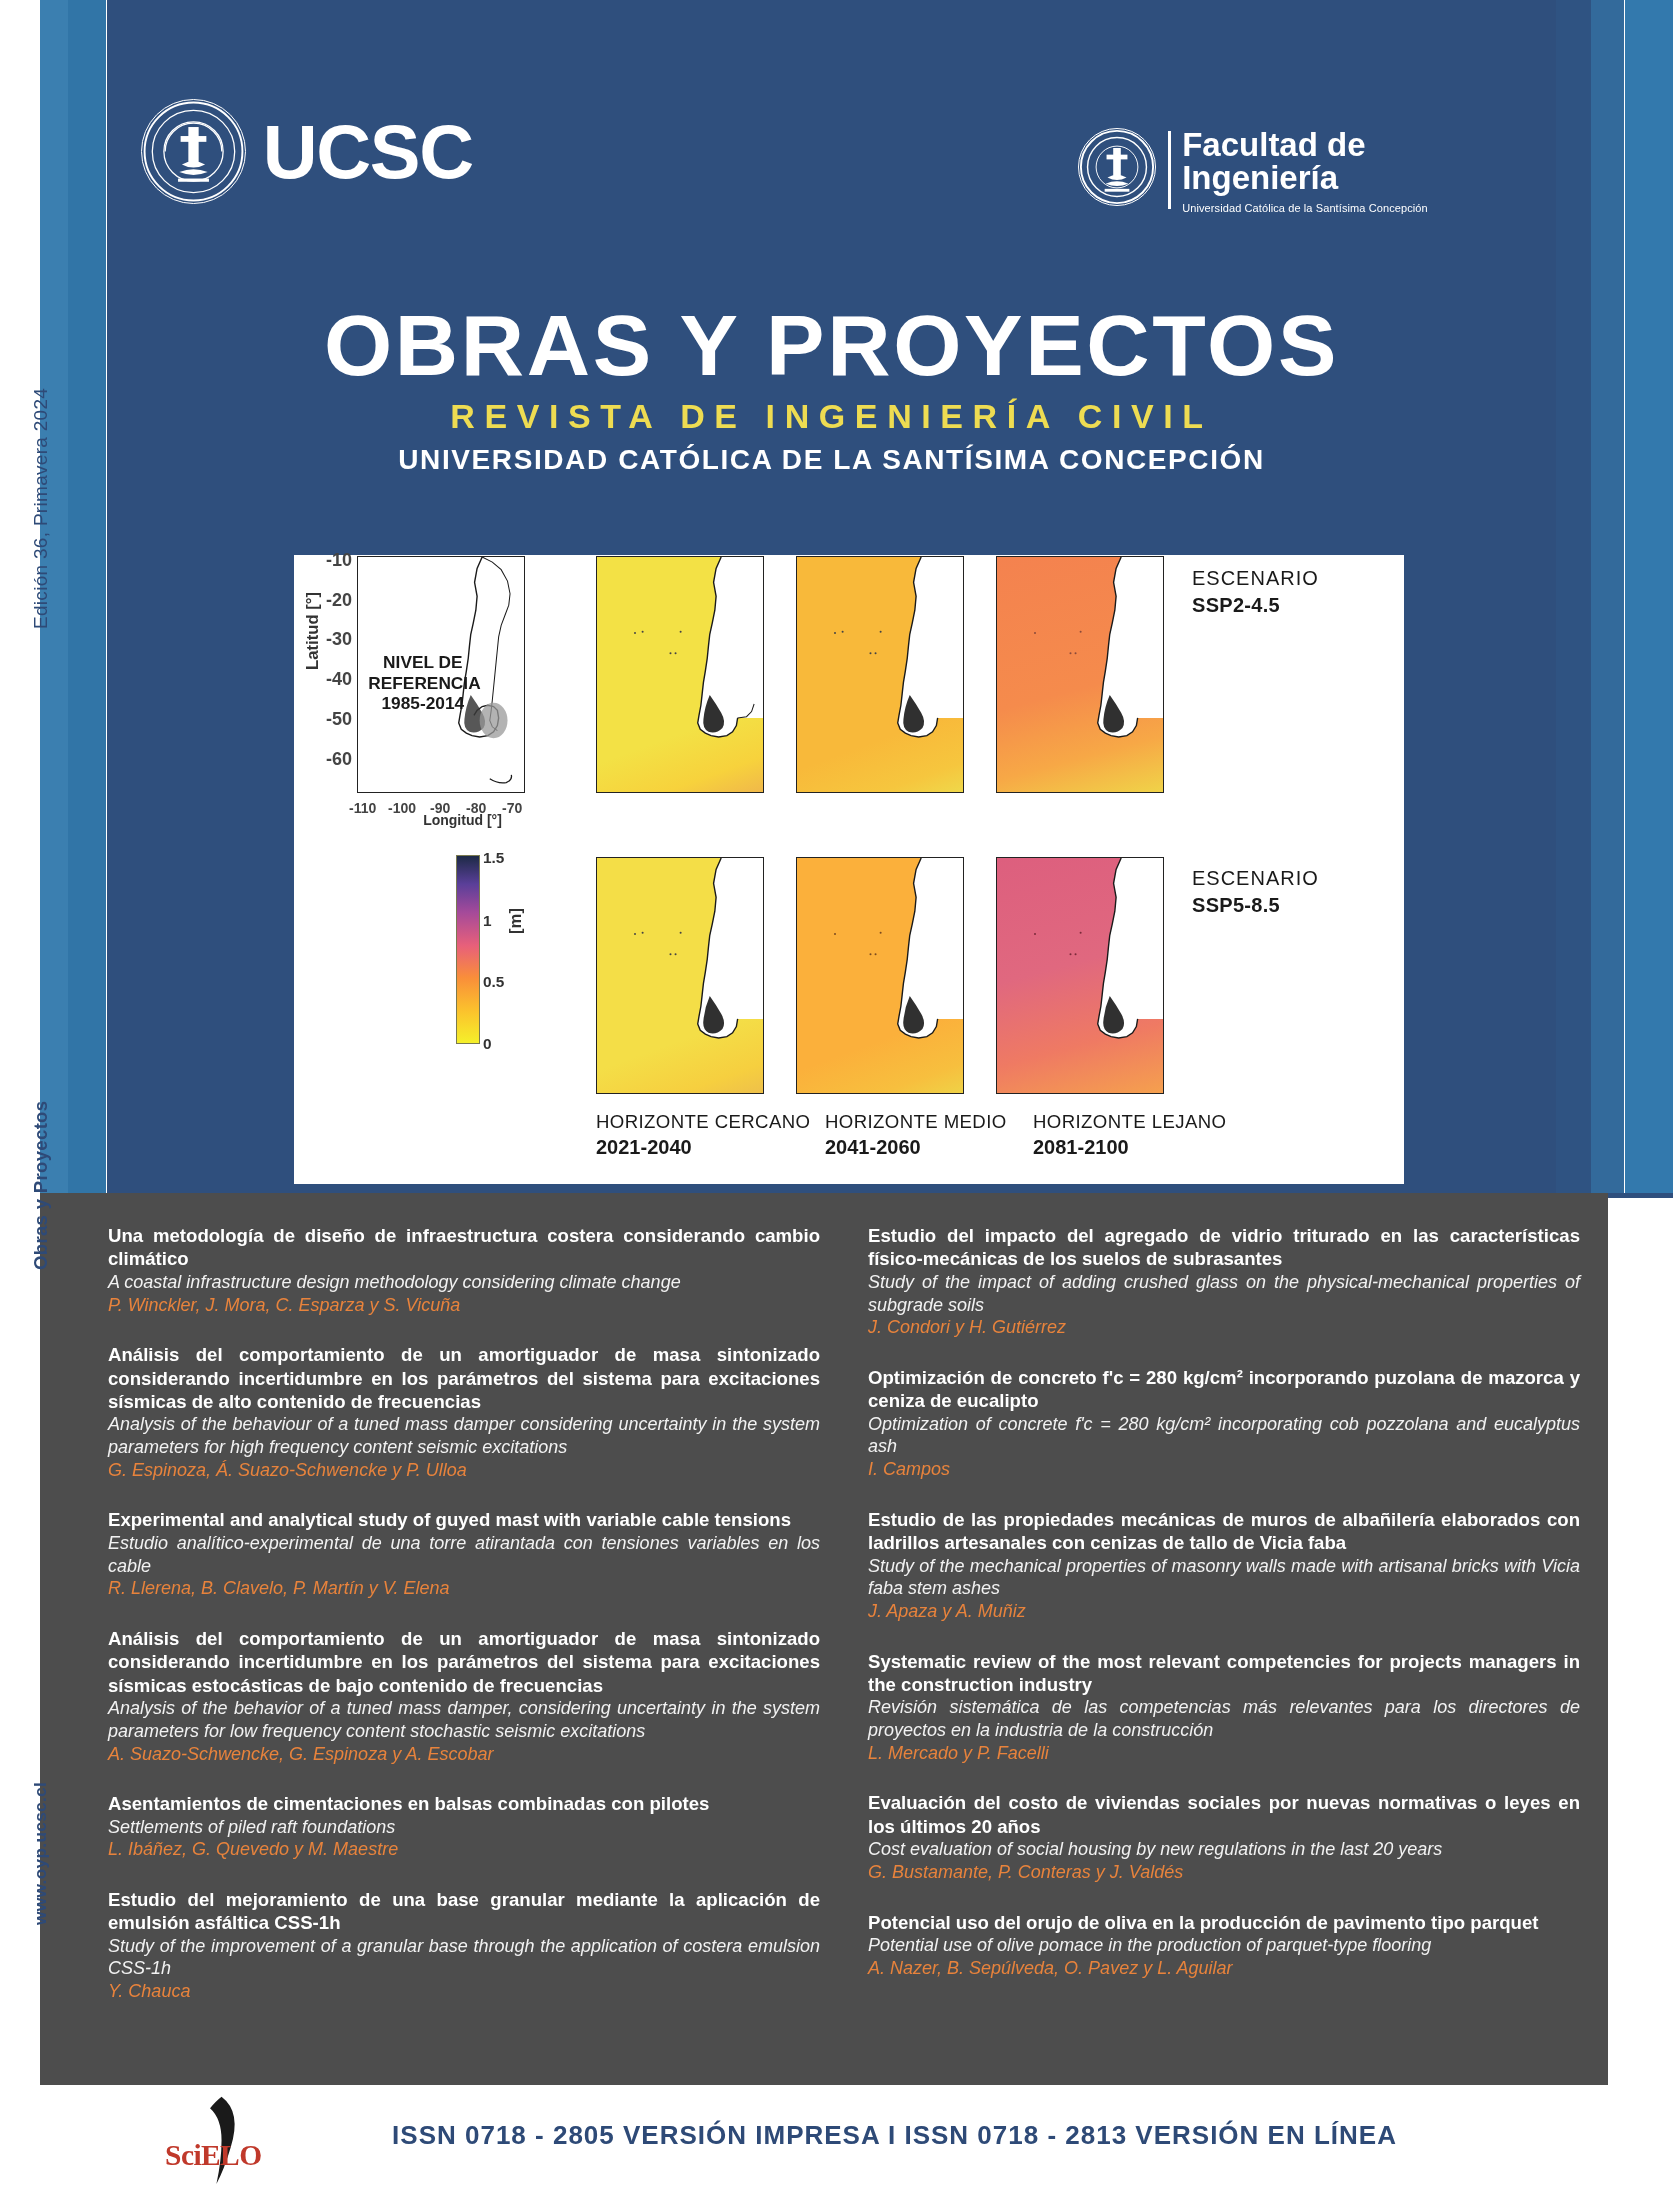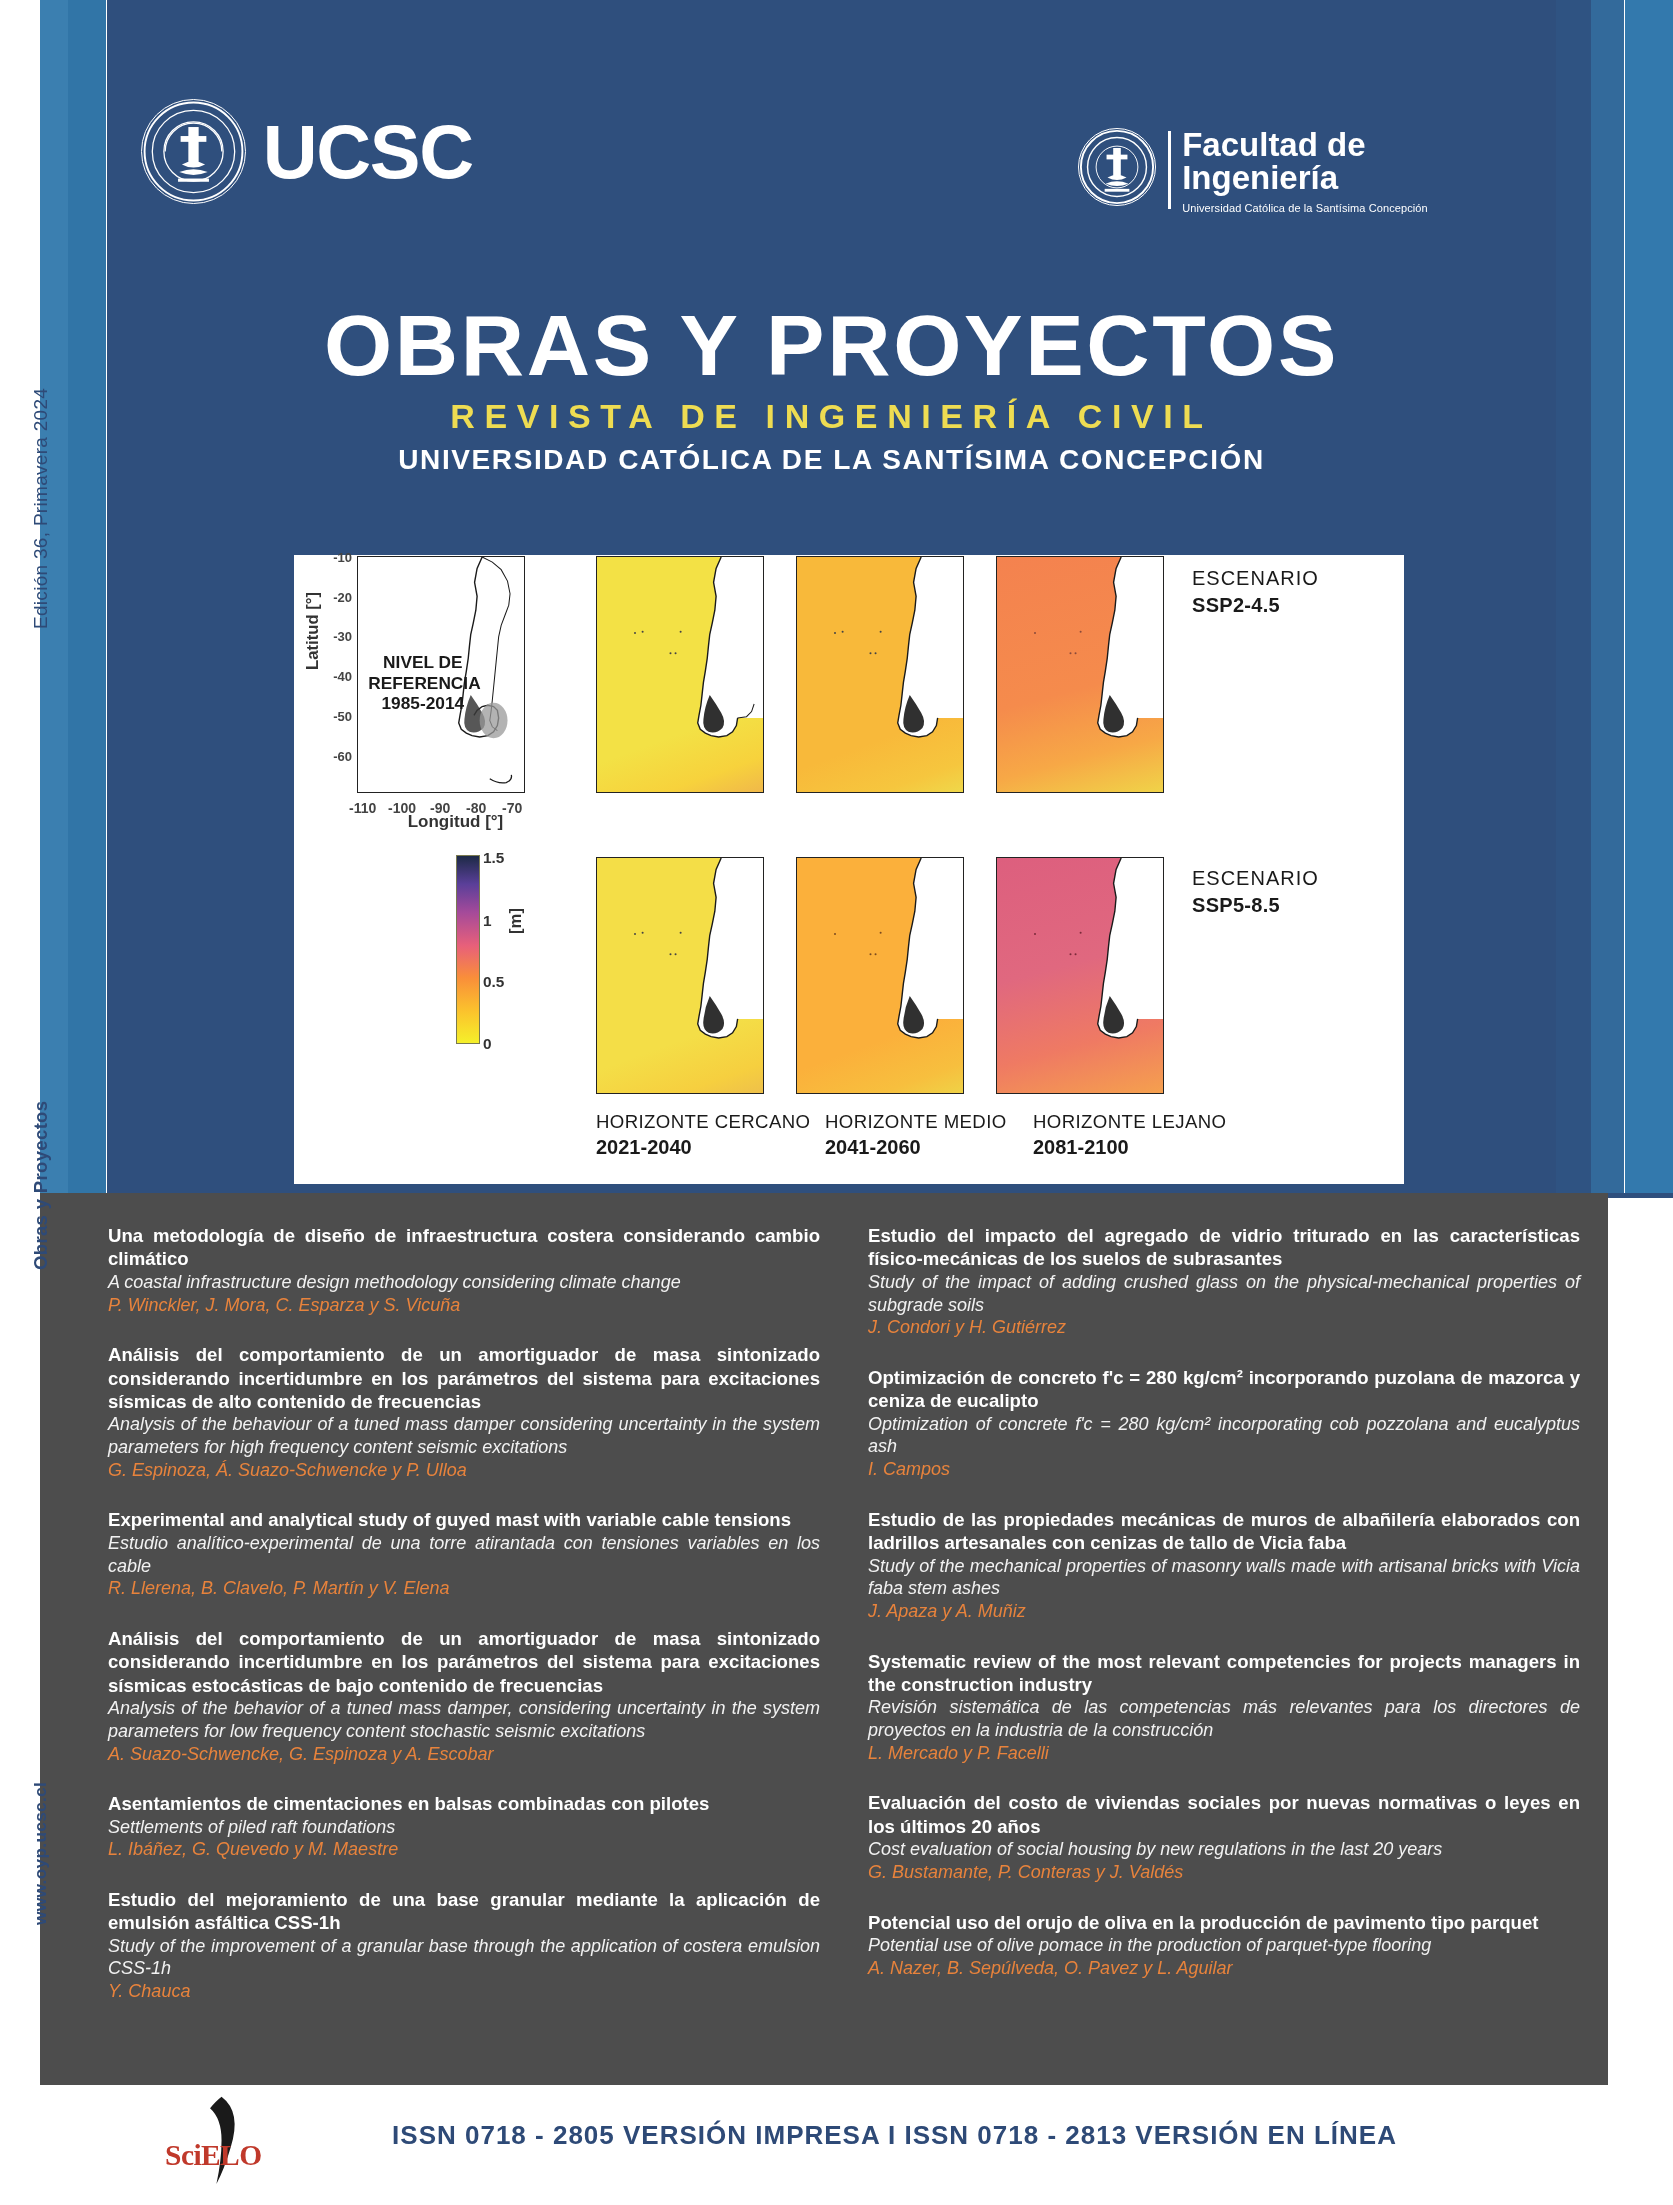--- a/index.html
+++ b/index.html
@@ -52,24 +52,24 @@
               transform:scaleX(1.02);}
   .mast-sub{color:#eedc52;font-weight:bold;font-size:34px;letter-spacing:9.6px;margin-top:9px;}
   .mast-uni{color:#ffffff;font-weight:bold;font-size:28px;letter-spacing:1.6px;margin-top:7.7px;}
 
   
   .fig{position:absolute;left:294px;top:555px;width:1110px;height:629px;background:#fff;z-index:10;
        font-family:"Liberation Sans",sans-serif;}
 
   .axis-lat{position:absolute;left:9px;top:115px;color:#333;font-size:16.7px;font-weight:bold;
             transform:rotate(-90deg);transform-origin:left top;white-space:nowrap;}
-  .axis-lon{position:absolute;left:59px;top:257px;width:205px;text-align:center;color:#333;
-            font-size:17px;font-weight:bold;}
-
-  .ytick{position:absolute;right:1.3px;color:#444;font-size:13px;font-weight:bold;text-align:right;}
+  .axis-lon{position:absolute;left:66px;top:257px;width:205px;text-align:center;color:#333;
+            font-size:14px;font-weight:bold;}
+
+  .ytick{position:absolute;right:1.3px;color:#444;font-size:18px;font-weight:bold;text-align:right;}
   .xtick{position:absolute;color:#444;font-size:14px;font-weight:bold;}
 
   .mapbox{position:absolute;border:1.3px solid #222;box-sizing:border-box;overflow:hidden;}
   .coast{position:absolute;inset:0;}
 
   .refbox{background:#fff;}
   .reflabel{position:absolute;left:10.3px;top:95px;width:109px;text-align:center;
             color:#1a1a1a;font-weight:bold;font-size:17.3px;line-height:1.18;}
 
   

